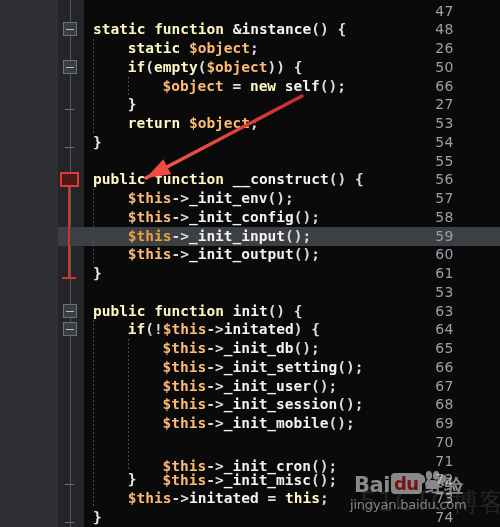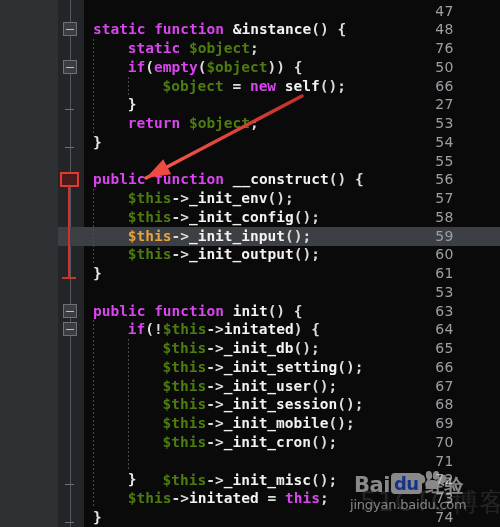--- a/index.html
+++ b/index.html
@@ -76,42 +76,42 @@
     background:repeating-linear-gradient(to bottom,#4a4a4a 0 2px,transparent 2px 4px);
   }
   
   .code{
     position:absolute;left:0;
     font-size:14.5px;
     white-space:pre;
     font-weight:bold;
     letter-spacing:0px;
   }
-  .kw{color:#d946ef;}        
+  .kw{color:#fef9c3;}        
   .fn{color:#f2f2f2;}        
-  .var{color:#4d7c0f;}       
+  .var{color:#fdba74;}       
   .var2{color:#e8a33d;}
   .punct{color:#dcdcdc;}
   .brace{color:#e6e6e6;}
   
   #arrow{position:absolute;left:0;top:0;width:500px;height:527px;pointer-events:none;}
   
   .watermark{
     position:absolute;right:6px;bottom:6px;
     width:150px;height:52px;
     opacity:0.62;
   }
   .wm-top{
     position:absolute;left:10px;top:4px;
     font-family:"DejaVu Sans","Liberation Sans",sans-serif;
     font-size:21px;font-weight:bold;color:#d8d8d8;
     letter-spacing:-0.5px;white-space:nowrap;
   }
   .wm-du{
-    display:inline-block;background:#d8d8d8;color:#1d4ed8;
+    display:inline-block;background:#d8d8d8;color:#b91c1c;
     border-radius:4px;padding:0 3px;font-size:18px;
     margin:0 1px;vertical-align:2px;
   }
   .wm-cn{font-size:19px;margin-left:3px;letter-spacing:0px;}
   .wm-paw{
     position:absolute;left:62px;top:-2px;width:34px;height:18px;
   }
   .wm-url{
     position:absolute;left:6px;top:28px;
     font-family:"DejaVu Sans","Liberation Sans",sans-serif;
@@ -144,21 +144,21 @@
       <div class="iguide" style="left: 127.8px; top: 339px; height: 131.25px;"></div>
       <div class="row" style="top: 1.5px;">
         <div class="lnum">47</div>
         <div class="code" style="left: 93px;"></div>
       </div>
       <div class="row" style="top: 20.25px;">
         <div class="lnum">48</div>
         <div class="code" style="left: 93px;"><span class="kw">static</span><span class="punct"> </span><span class="kw">function</span><span class="punct"> </span><span class="fn">&amp;instance</span><span class="punct">() {</span></div>
       </div>
       <div class="row" style="top: 39px;">
-        <div class="lnum">76</div>
+        <div class="lnum">26</div>
         <div class="code" style="left: 127.8px;"><span class="kw">static</span><span class="punct"> </span><span class="var">$object</span><span class="punct">;</span></div>
       </div>
       <div class="row" style="top: 57.75px;">
         <div class="lnum">50</div>
         <div class="code" style="left: 127.8px;"><span class="kw">if</span><span class="punct">(</span><span class="kw">empty</span><span class="punct">(</span><span class="var">$object</span><span class="punct">)) {</span></div>
       </div>
       <div class="row" style="top: 76.5px;">
         <div class="lnum">66</div>
         <div class="code" style="left: 162.6px;"><span class="var">$object</span><span class="punct"> = </span><span class="kw">new</span><span class="punct"> </span><span class="fn">self</span><span class="punct">();</span></div>
       </div>
@@ -229,21 +229,21 @@
       <div class="row" style="top: 395.25px;">
         <div class="lnum">68</div>
         <div class="code" style="left: 162.6px;"><span class="var">$this</span><span class="punct">-&gt;</span><span class="fn">_init_session</span><span class="punct">();</span></div>
       </div>
       <div class="row" style="top: 414px;">
         <div class="lnum">69</div>
         <div class="code" style="left: 162.6px;"><span class="var">$this</span><span class="punct">-&gt;</span><span class="fn">_init_mobile</span><span class="punct">();</span></div>
       </div>
       <div class="row" style="top: 432.75px;">
         <div class="lnum">70</div>
-        <div class="code" style="left: 162.6px;"><span class="var">$this</span><span class="punct">-&gt;</span><span class="fn">_init_cron</span><span class="punct">();</span></div>
+        <div class="code" style="left: 162.6px; margin-top: 24px;"><span class="var">$this</span><span class="punct">-&gt;</span><span class="fn">_init_cron</span><span class="punct">();</span></div>
       </div>
       <div class="row" style="top: 451.5px;">
         <div class="lnum">71</div>
         <div class="code" style="left: 162.6px; margin-top: 19px;"><span class="var">$this</span><span class="punct">-&gt;</span><span class="fn">_init_misc</span><span class="punct">();</span></div>
       </div>
       <div class="row" style="top: 470.25px;">
         <div class="lnum">72</div>
         <div class="code" style="left: 127.8px;"><span class="brace">}</span></div>
       </div>
       <div class="row" style="top: 489px;">

